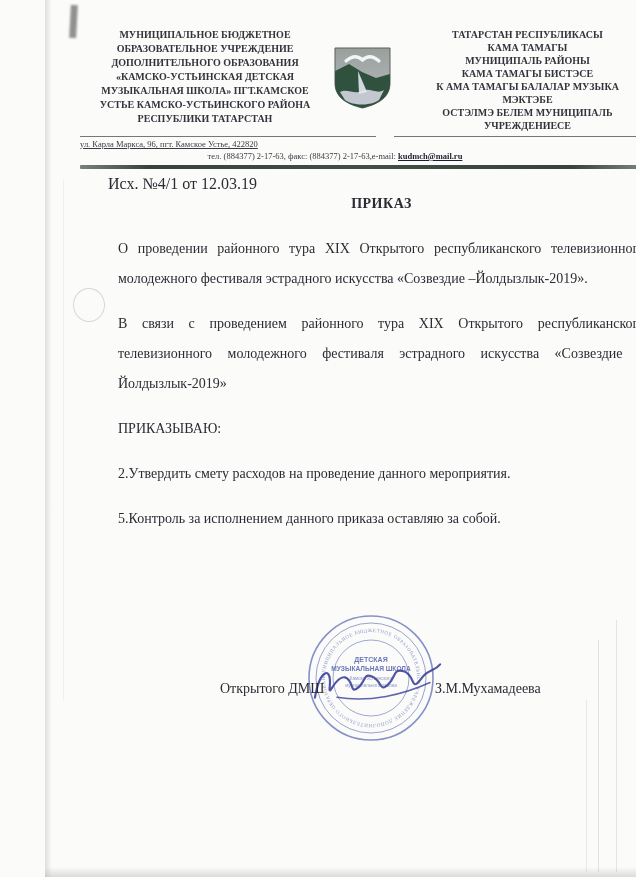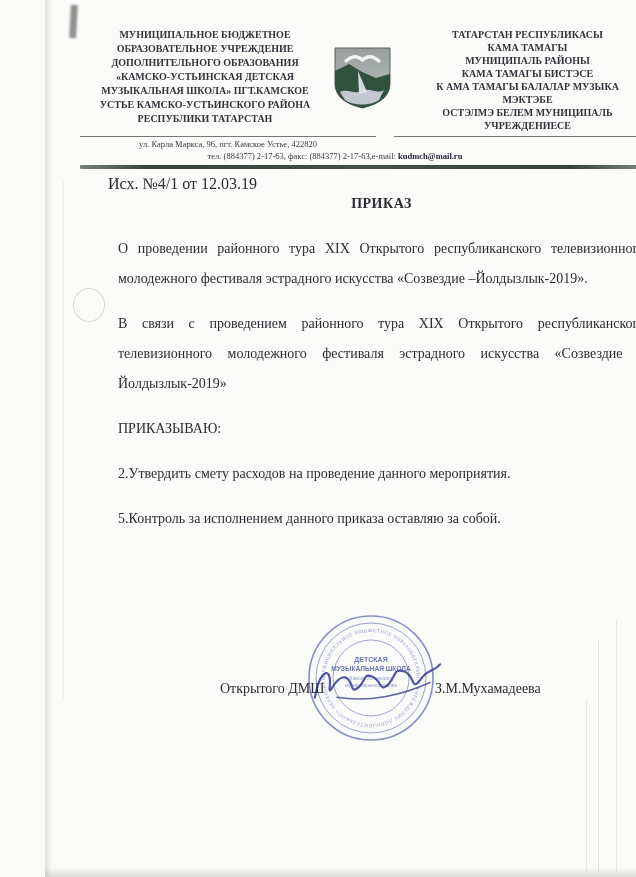--- a/index.html
+++ b/index.html
@@ -19,24 +19,24 @@
   }
   .org-ru{left:35px;width:250px;line-height:14px;}
   .org-tat{left:350px;width:265px;line-height:13px;}
   .emblem{position:absolute;left:287px;top:45px;width:61px;height:66px;}
 
   .hr-thin{position:absolute;top:136px;height:1px;background:#57645a;opacity:.85;}
   .hr-thin.left{left:35px;width:296px;}
   .hr-thin.right{left:349px;width:266px;}
 
   .contact{position:absolute;font-size:8.5px;color:#3a3a42;line-height:11px;}
-  .contact-ru{left:35px;top:139px;width:296px;text-align:center;}
+  .contact-ru{left:35px;top:139px;width:296px;text-align:left;text-decoration:underline;}
   .contact-tat{left:349px;top:139px;width:266px;text-align:center;}
   .contact-phone{left:105px;top:151px;width:370px;text-align:center;}
-  .email{font-weight:bold;color:#1d1d30;}
+  .email{font-weight:bold;text-decoration:underline;color:#1d1d30;}
 
   .hr-thick{
     position:absolute;left:35px;top:165px;width:577px;height:4px;border-radius:1px;
     background:linear-gradient(90deg,#7a807a,#37423c 12%,#414f47 50%,#37423c 85%,#8a908a);
   }
 
   .ref{position:absolute;left:63px;top:175px;font-size:16px;}
 
   
   .doc-body{position:absolute;left:73px;top:196px;width:527px;}

